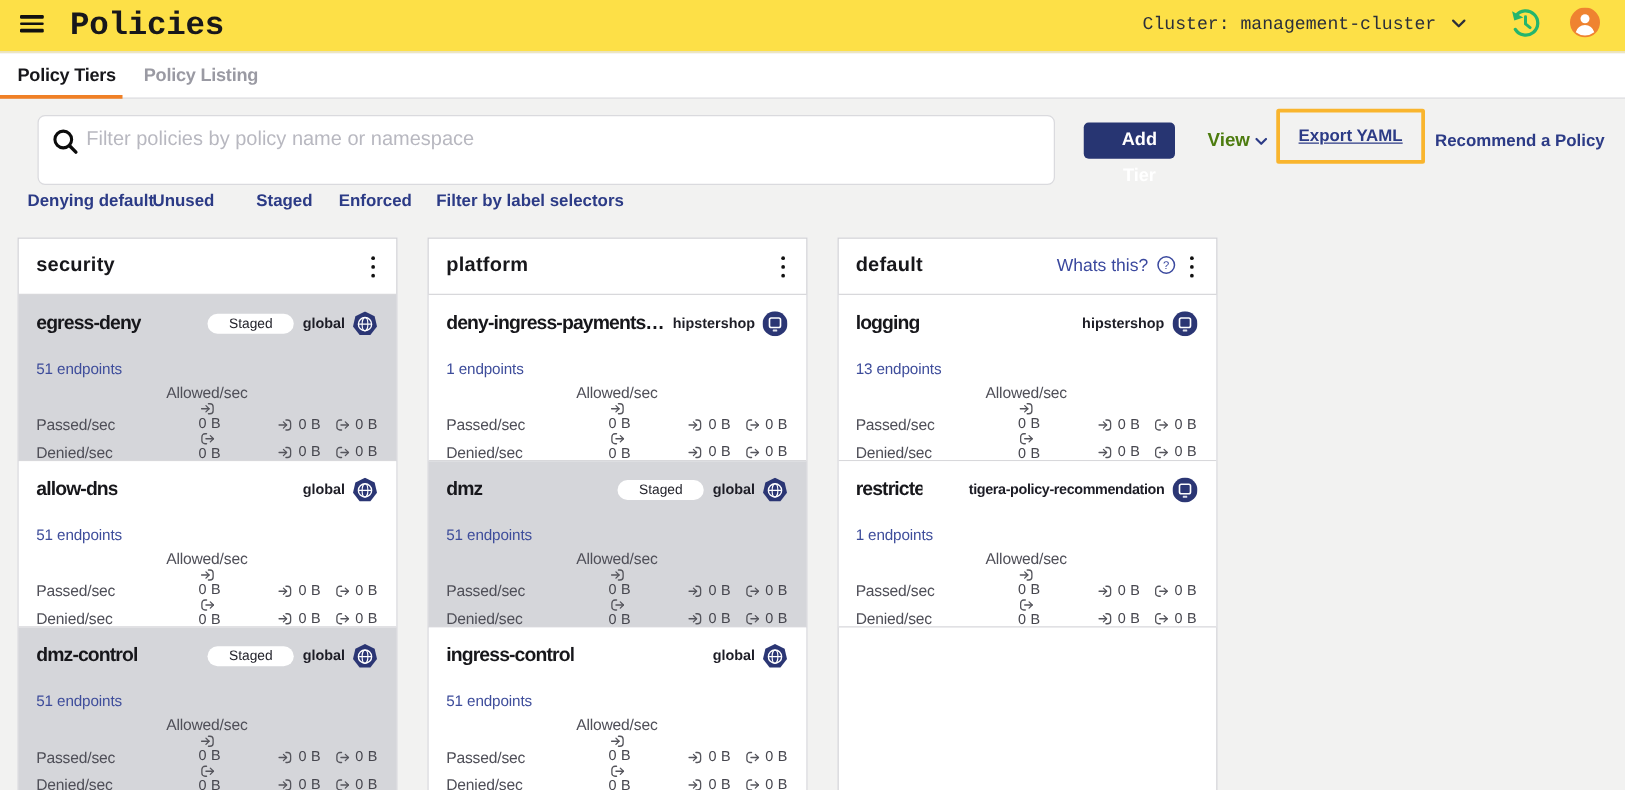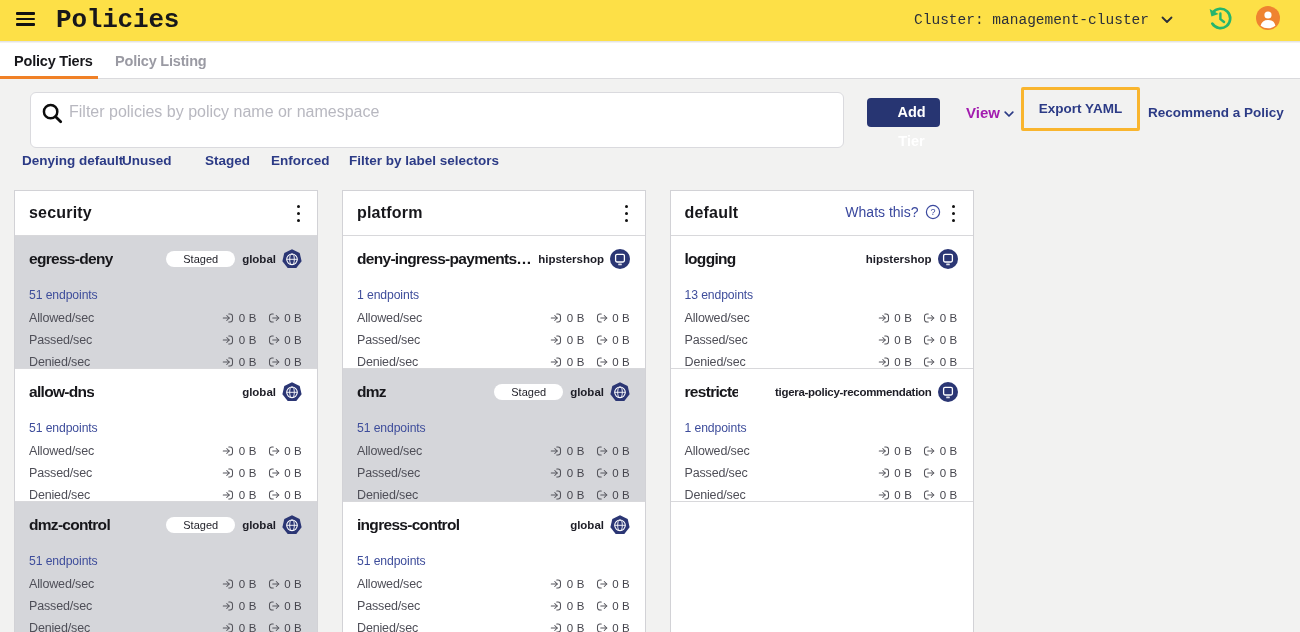--- a/index.html
+++ b/index.html
@@ -14,23 +14,23 @@
 .histicon { position:absolute; left:1208px; top:6px; }
 .avatar { position:absolute; left:1256px; top:6px; }
 .tabs { position:absolute; left:0; top:43px; width:1300px; height:36px; background:#fff; border-bottom:1px solid #dadadd; }
 .tab1 { position:absolute; left:14px; top:0; height:36px; line-height:36px; font-size:14.5px; font-weight:bold; color:#17171b; letter-spacing:-0.2px; }
 .tab2 { position:absolute; left:115px; top:0; height:36px; line-height:36px; font-size:14.5px; font-weight:bold; color:#9a9aa3; letter-spacing:-0.2px; }
 .tabbar { position:absolute; left:0; top:33px; width:98px; height:3px; background:#f08026; }
 .search { position:absolute; left:14px; top:92px; width:814px; height:56px; background:#fff; border:1px solid #dadade; border-radius:6px;margin-left:16px; }
 .search svg { position:absolute; left:10px; top:9px; }
 .search .ph { position:absolute; left:38px; top:0; line-height:38px; font-size:16px; color:#b8b8c0; }
 .addtier { position:absolute; left:867px; top:98px; width:73px; height:29px; background:#273572; border-radius:4px; color:#fff; font-size:14.5px; font-weight:bold; text-align:center; line-height:29px;padding-left:16px; }
-.viewbtn { position:absolute; left:966px; top:98px; height:29px; line-height:29px; font-size:15px; font-weight:bold; color:#a21caf; }
+.viewbtn { position:absolute; left:966px; top:98px; height:29px; line-height:29px; font-size:15px; font-weight:bold; color:#4d7c0f; }
 .viewbtn .chev { display:inline-block; margin-left:4px; }
-.exportbtn { position:absolute; left:1021px; top:87px; width:119px; height:44px; border:3.2px solid #f9b52e; border-radius:2px; text-align:center; line-height:38px; font-size:13.5px; font-weight:bold; color:#2c3b86; }
+.exportbtn { position:absolute; left:1021px; top:87px; width:119px; height:44px; border:3.2px solid #f9b52e; border-radius:2px; text-align:center; line-height:38px; font-size:13.5px; font-weight:bold; color:#2c3b86;text-decoration:underline; }
 .recbtn { position:absolute; left:1148px; top:98px; height:29px; line-height:29px; font-size:13.5px; font-weight:bold; color:#2c3b86; }
 .filters { position:absolute; left:0; top:152px; width:1300px; height:17px; font-size:13.5px; font-weight:bold; color:#2c3b86; }
 .filters span { position:absolute; top:0; line-height:17px; }
 .columns { position:absolute; left:14px; top:190px; }
 .col { position:absolute; top:0; width:304px; height:450px; background:#fff; border:1px solid #d2d2d6; }
 .colhead { position:relative; height:45px; border-bottom:1px solid #d8d8db; }
 .colhead .ctitle { position:absolute; left:14px; top:13px; font-size:16px; font-weight:bold; color:#17171b; letter-spacing:0.2px; }
 .kebab { position:absolute; right:9px; top:12px; width:20px; height:22px; }
 .kebab div { position:absolute; left:8.5px; width:3.2px; height:3.2px; border-radius:50%; background:#111; }
 .kebab div:nth-child(1){top:2px;} .kebab div:nth-child(2){top:9px;} .kebab div:nth-child(3){top:16px;}
@@ -38,21 +38,21 @@
 .card { position:relative; height:133px; border-bottom:1px solid #d8d8db; padding:12px 15px 0 14px; background:#fff; }
 .card.staged { background:#d5d6da; }
 .trow { display:flex; align-items:center; height:22px; }
 .trow .tname { font-size:15.5px; font-weight:bold; color:#17171b; white-space:nowrap; overflow:hidden; letter-spacing:-0.7px; }
 .trow .tname.trunc { max-width:191px; text-overflow:ellipsis; }
 .trow .spacer { flex:1; }
 .pill { height:16px; line-height:16px; background:#fff; border-radius:8px; font-size:11px; color:#23232b; padding:0 17px; margin-right:7px; }
 .nslabel { font-size:11.5px; font-weight:bold; color:#1d1d26; margin-right:6px; white-space:nowrap; }
 .nslabel.small { font-size:11.5px; letter-spacing:-0.3px;padding-left:37px; }
 .eplink { margin-top:19px; height:13px; line-height:13px; font-size:12.2px; color:#3e4d9b; letter-spacing:-0.1px; }
-.eplink + .mrow { margin-top:5px; }
+.eplink + .mrow { margin-top:5px;flex-direction:column; }
 .mrow { display:flex; align-items:center; height:22px; font-size:12.5px; color:#4f4f58; letter-spacing:-0.15px; }
 .mrow .spacer { flex:1; }
 .mrow .val { font-size:11.5px; color:#46464e; margin-left:4.5px; letter-spacing:0.2px; }
 .mrow .gap { width:11px; }
 </style>
 </head>
 <body>
 <div class="topbar">
   <div class="burger">
       <div></div>

